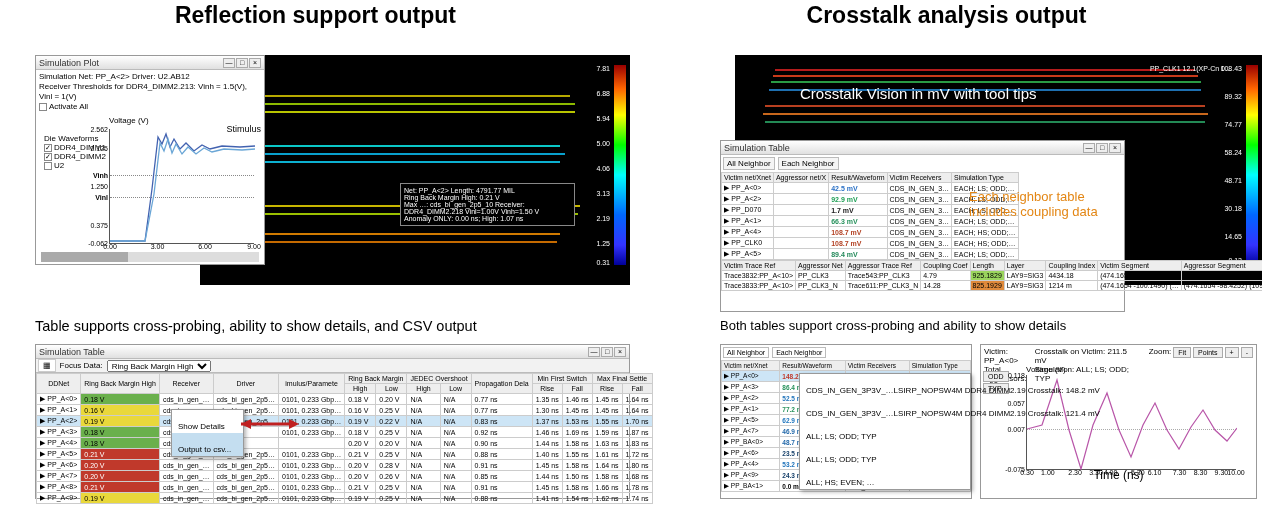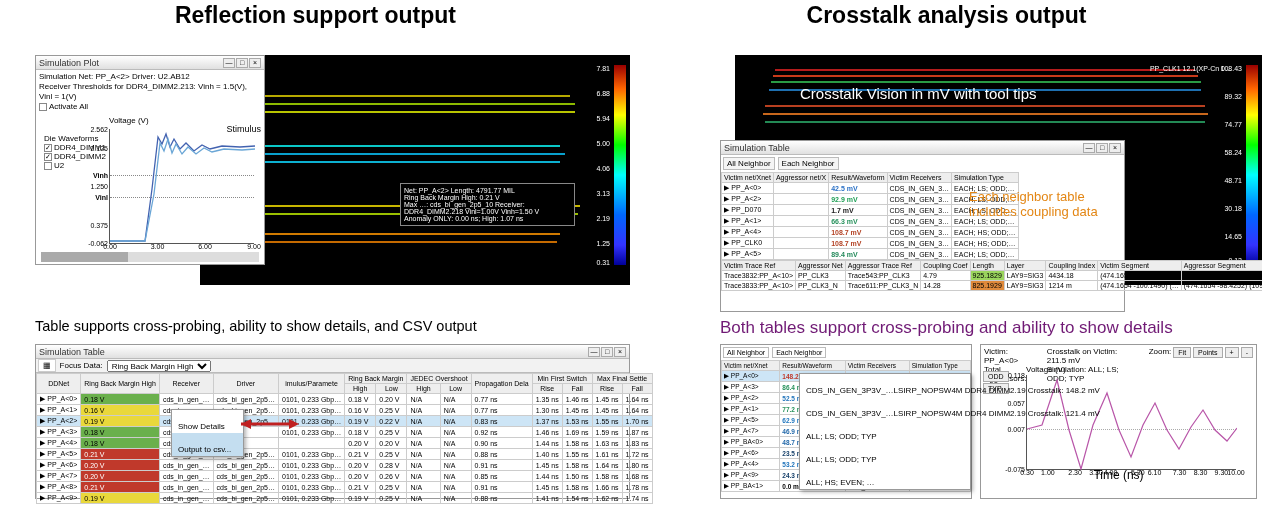--- a/index.html
+++ b/index.html
@@ -39,21 +39,21 @@
 .context-menu{position:absolute;background:#fff;border:1px solid #999;box-shadow:2px 2px 4px rgba(0,0,0,0.3);font-size:8px;z-index:50}
 .context-menu .mi{padding:12px 12px 2px 6px;white-space:nowrap}
 .context-menu .mi.hi{background:#c4def0}
 .summary-table{position:absolute;left:720px;top:140px;width:405px;height:172px;border:1px solid #999;background:#fff;font-size:8px;z-index:10}
 .summary-table .tabrow{display:flex;gap:3px;padding:2px}
 .summary-table .tabbtn{font-size:8px;padding:1px 3px;border:1px solid #bbb;background:#f5f5f5}
 .summary-table table{width:59%;border-collapse:collapse;font-size:7px;float:left}
 .summary-table th,.summary-table td{border:1px solid #ccc;padding:1px 2px;text-align:left;white-space:nowrap;overflow:hidden}
 .summary-table th{background:#eee;font-weight:400}
 .caption-left{position:absolute;left:35px;top:318px;font-size:14.5px;color:#000}
-.caption-right{position:absolute;left:720px;top:318px;font-size:17px;color:#701a75}
+.caption-right{position:absolute;left:720px;top:318px;font-size:13px;color:#000000}
 .overlay-txt{position:absolute;color:#fff;font-size:15px}
 .orange-note{color:#e38614;font-size:13px;position:absolute}
 .bottom-right-area{position:absolute;left:720px;top:344px;width:540px;height:155px}
 .br-window{position:absolute;border:1px solid #999;background:#fff;font-size:7px}
 .br-left{left:0;top:0;width:252px;height:155px}
 .br-right{left:260px;top:0;width:277px;height:155px}
 .br-left table{border-collapse:collapse;width:100%;font-size:6.5px}
 .br-left th,.br-left td{border:1px solid #ccc;padding:1px 2px;text-align:left;white-space:nowrap;overflow:hidden}
 .br-left th{background:#eee;font-weight:400}
 .br-plot{position:absolute;left:45px;top:30px;width:210px;height:95px;border-left:1px solid #555;border-bottom:1px solid #555}
@@ -597,21 +597,21 @@
     </table>
     <div class="context-menu" style="left:78px;top:28px;width:172px">
       <div class="mi">CDS_IN_GEN_3P3V_…LSIRP_NOPSW4M DDR4 DIMM2.19 Crosstalk: 148.2 mV</div>
       <div class="mi">CDS_IN_GEN_3P3V_…LSIRP_NOPSW4M DDR4 DIMM2.19 Crosstalk: 121.4 mV</div>
       <div class="mi">ALL; LS; ODD; TYP</div>
       <div class="mi">ALL; LS; ODD; TYP</div>
       <div class="mi">ALL; HS; EVEN; …</div>
     </div>
   </div>
   <div class="br-window br-right">
-    <div style="display:flex;gap:20px;font-size:8px;padding:2px 3px">
+    <div style="display:flex;gap:8px;font-size:8px;padding:2px 3px">
       <div style="flex:1">
         <div>Victim: PP_A&lt;0&gt;</div>
         <div>Total Aggressors: 6</div>
       </div>
       <div>
         <div>Crosstalk on Victim: 211.5 mV</div>
         <div>Simulation: ALL; LS; ODD; TYP</div>
       </div>
       <div style="display:flex;gap:2px;align-items:flex-start">
         <span>Zoom:</span>

